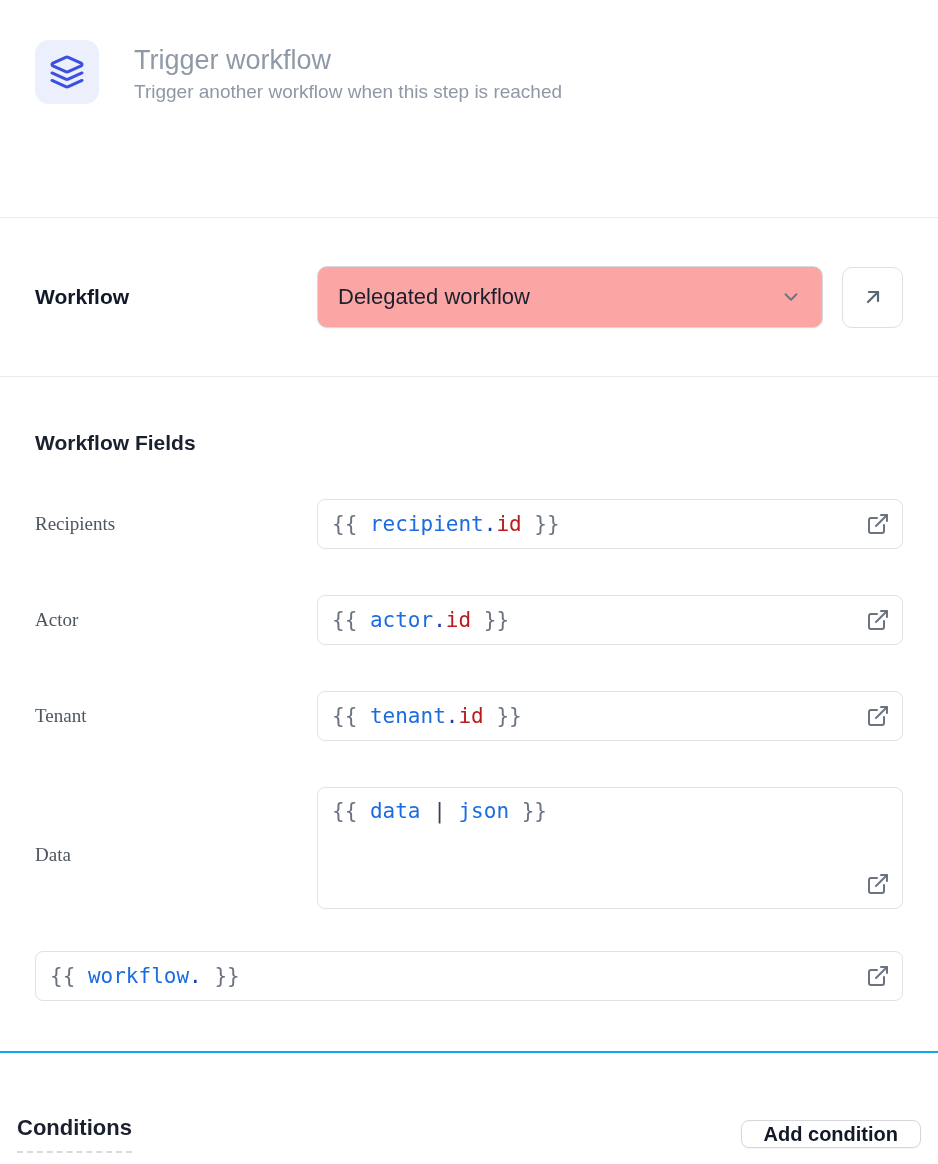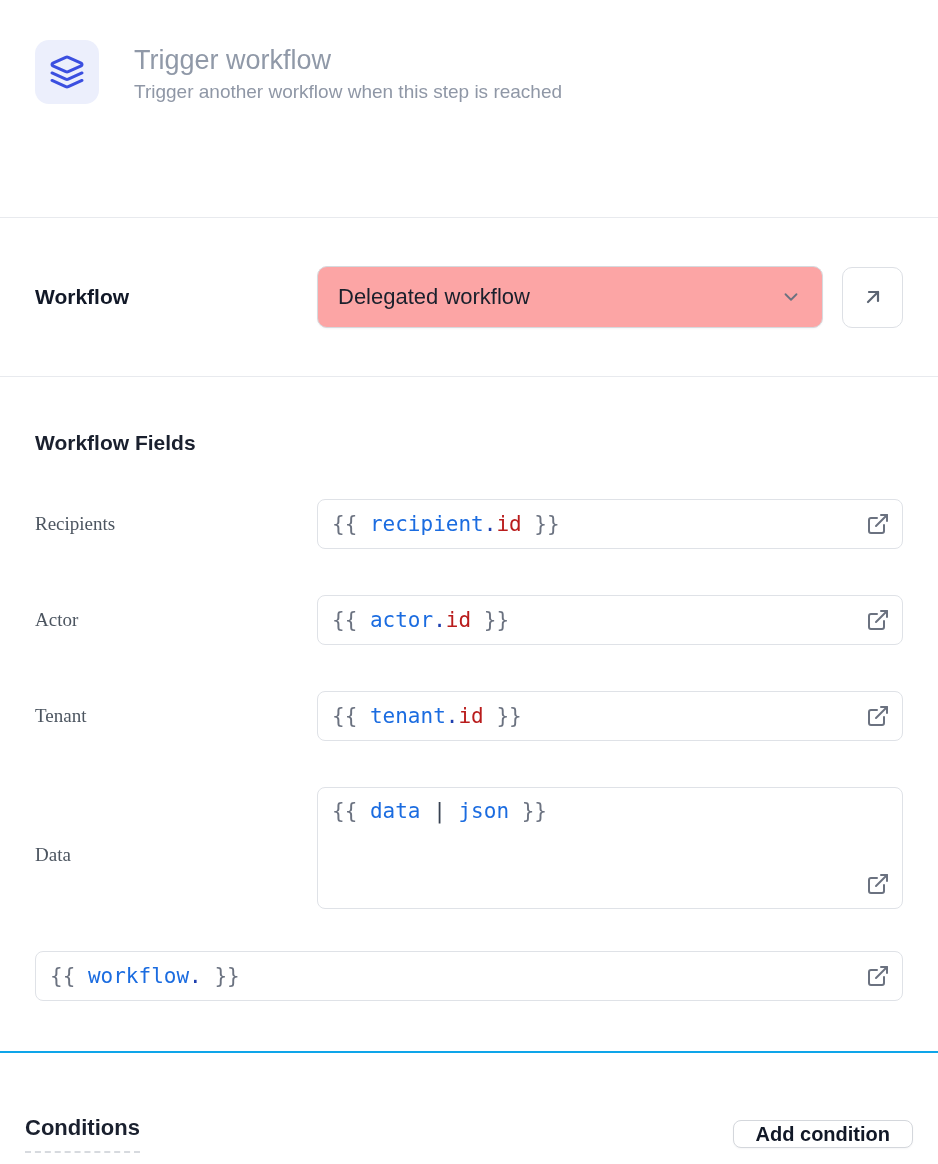--- a/index.html
+++ b/index.html
@@ -43,21 +43,21 @@
   .code-input.tall .ext-link { top:auto; bottom:12px; transform:none; }
   .ext-link svg { width:24px; height:24px; stroke:#6b7280; fill:none; stroke-width:2; stroke-linecap:round; stroke-linejoin:round; }
 
   .c-punct { color:#6b7280; }
   .c-var   { color:#1b6ce0; }
   .c-dot   { color:#1e40af; }
   .c-prop  { color:#b91c1c; }
   .c-pipe  { color:#374151; }
 
   
-  .section-conditions { padding:62px 25px 0; display:flex; align-items:center; justify-content:space-between; }
+  .section-conditions { padding:62px 17px 0; display:flex; align-items:center; justify-content:space-between; }
   .conditions-heading { font-size:22px; font-weight:700; color:#1a202e; border-bottom:2px dashed #d7dadf; padding-bottom:10px; }
   .add-condition-btn { height:28px; padding:0 22px; background:#fff; border:1px solid #d4d7dc; border-radius:8px;
                        font-family:"Liberation Sans", sans-serif; font-size:20px; font-weight:600; color:#111827;
                        box-shadow:0 1px 2px rgba(16,24,40,.04); cursor:pointer; }
 </style>
 </head>
 <body>
 
 <div class="panel">
 

